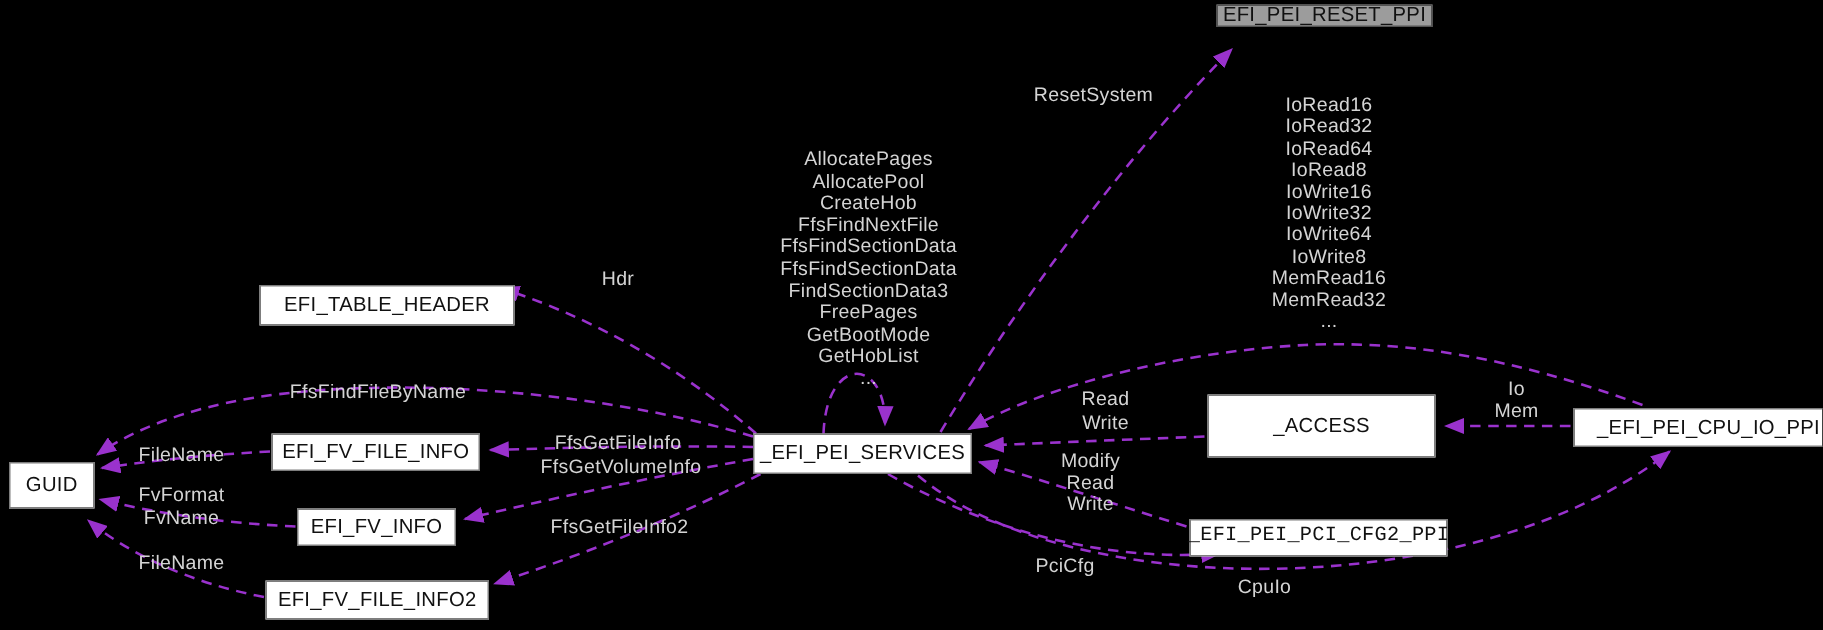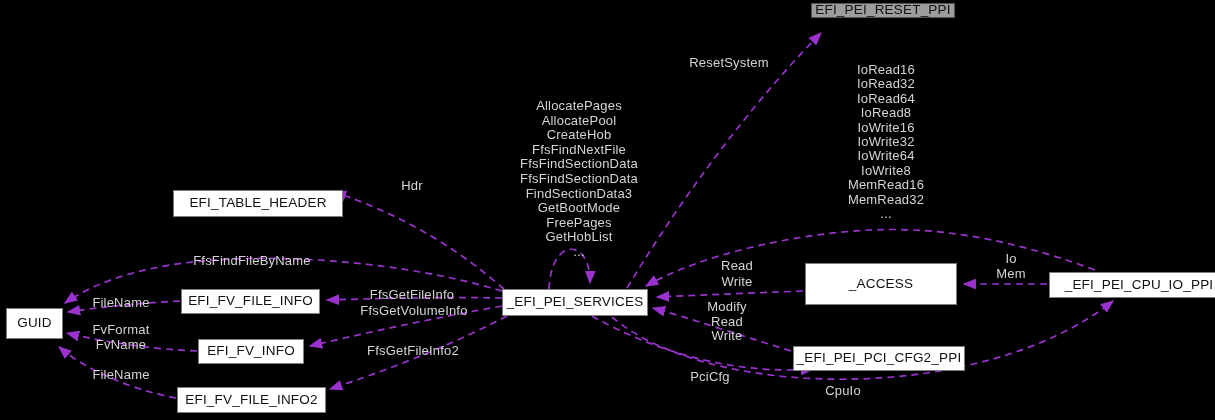--- a/index.html
+++ b/index.html
@@ -79,21 +79,21 @@
   <div class="node" style="left:502px;top:289px;width:146px;height:27px;">_EFI_PEI_SERVICES</div>
 
   <div class="node" style="left:805px;top:263px;width:152px;height:42px;">
     <div class="stack">
       <div class="nline">_ACCESS</div>
     </div>
   </div>
 
   <div class="node" style="left:1049px;top:272px;width:180px;height:26px;">_EFI_PEI_CPU_IO_PPI</div>
 
-  <div class="node" style="left:793px;top:346px;width:172px;height:25px;">_EFI_PEI_PCI_CFG2_PPI</div>
+  <div class="node" style="left:793px;top:346px;width:172px;height:25px;font-family:Liberation Mono, monospace;">_EFI_PEI_PCI_CFG2_PPI</div>
 
   <div class="elabel" style="left:379px;top:179px;width:66px;">Hdr</div>
 
   <div class="elabel" style="left:684px;top:56px;width:90px;">ResetSystem</div>
 
   <div class="elabel" style="left:187px;top:254px;width:130px;">FfsFindFileByName</div>
 
   <div class="elabel" style="left:364px;top:288px;width:96px;">FfsGetFileInfo</div>
 
   <div class="elabel" style="left:355px;top:304px;width:118px;">FfsGetVolumeInfo</div>
@@ -109,22 +109,22 @@
   <div class="elabel" style="left:820px;top:384px;width:46px;">CpuIo</div>
 
   <div class="elabel" style="left:487px;top:99px;width:184px;">
     <div>AllocatePages</div>
     <div>AllocatePool</div>
     <div>CreateHob</div>
     <div>FfsFindNextFile</div>
     <div>FfsFindSectionData</div>
     <div>FfsFindSectionData</div>
     <div>FindSectionData3</div>
+    <div>FreePages</div>
     <div>GetBootMode</div>
-    <div>FreePages</div>
     <div>GetHobList</div>
     <div>...</div>
   </div>
 
   <div class="elabel" style="left:794px;top:63px;width:184px;line-height:14.4px;">
     <div>IoRead16</div>
     <div>IoRead32</div>
     <div>IoRead64</div>
     <div>IoRead8</div>
     <div>IoWrite16</div>

